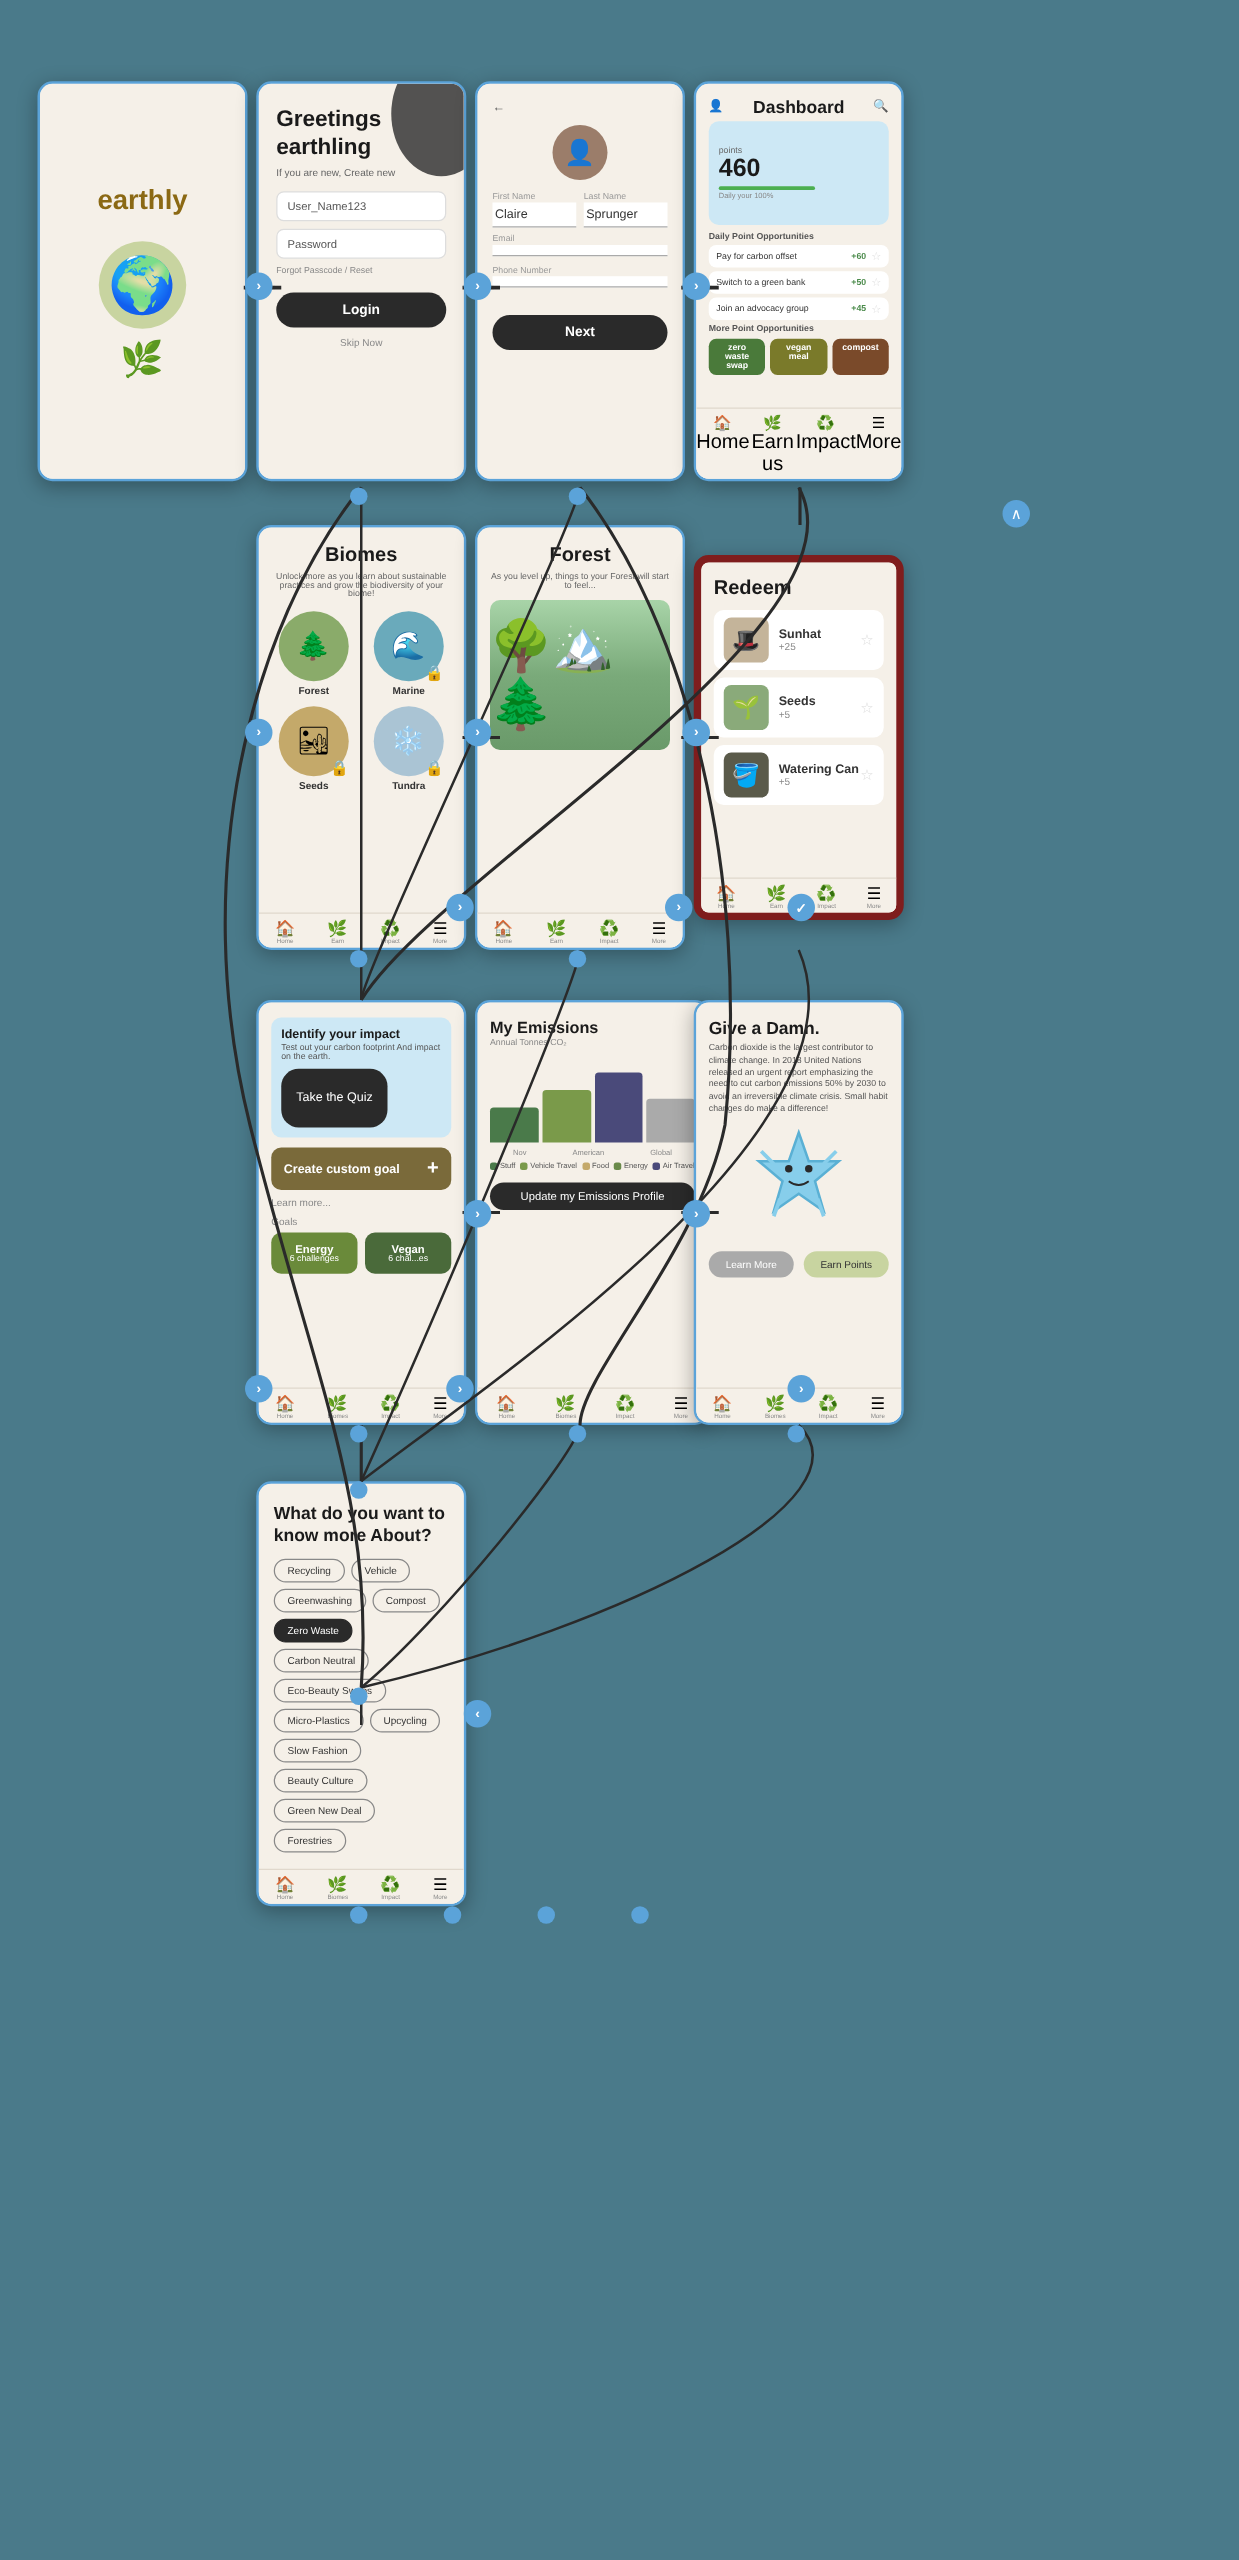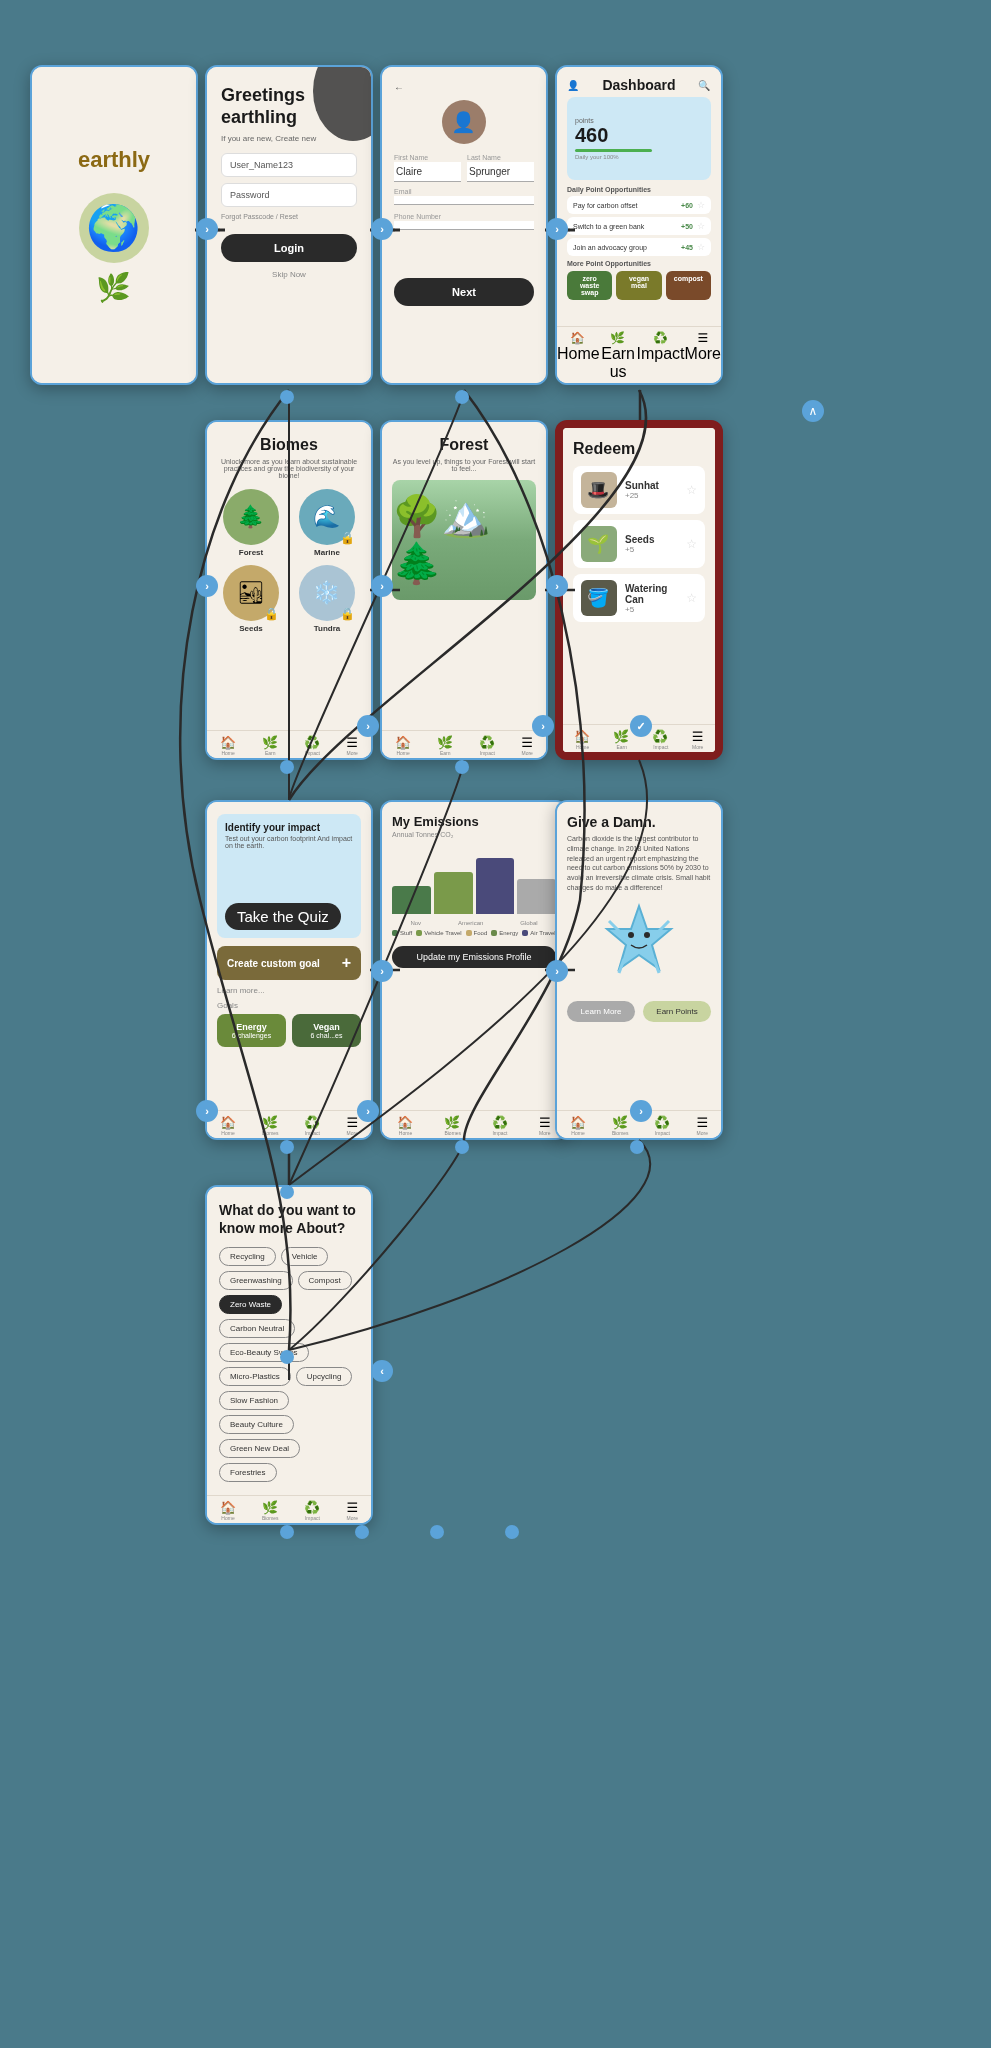--- a/index.html
+++ b/index.html
@@ -47,23 +47,23 @@
       left: 205px; top: 420px;
       width: 168px; height: 340px;
       border: 2px solid #5ba3d9;
     }
     .screen-forest {
       left: 380px; top: 420px;
       width: 168px; height: 340px;
       border: 2px solid #5ba3d9;
     }
     .screen-redeem {
-      left: 555px; top: 420px;
-      width: 168px; height: 340px;
-      border: 8px solid #7f1d1d;
+      left: 555px; top: 444px;
+      width: 168px; height: 292px;
+      border: 6px solid #7f1d1d;
     }
 
     
     .screen-goals {
       left: 205px; top: 800px;
       width: 168px; height: 340px;
       border: 2px solid #5ba3d9;
     }
     .screen-emissions {
       left: 380px; top: 800px;
@@ -218,21 +218,21 @@
     }
     .next-btn {
       width: 100%;
       background: #2a2a2a;
       color: white;
       border: none;
       border-radius: 20px;
       padding: 8px;
       font-size: 11px;
       font-weight: 600;
-      margin-top: 40px;
+      margin-top: 14px;
       cursor: pointer;
     }
 
     
     .dashboard-content {
       padding: 10px 10px;
       background: #f5f0e8;
       height: 100%;
     }
     .dash-header {
@@ -443,24 +443,23 @@
     .goals-quiz-sub {
       font-size: 7px;
       color: #555;
       margin-bottom: 6px;
     }
     .quiz-btn {
       background: #2a2a2a;
       color: white;
       border: none;
       border-radius: 14px;
-      padding: 5px 12px;
-      font-size: 15px;
+      padding: 18px 12px;
+      font-size: 10px;
       cursor: pointer;
-      margin-top: 48px;
     }
     .goals-custom {
       display: flex; align-items: center; justify-content: space-between;
       background: #7a6a3a;
       color: white;
       border-radius: 8px;
       padding: 8px 10px;
       margin-bottom: 6px;
       font-size: 10px;
       font-weight: 600;

